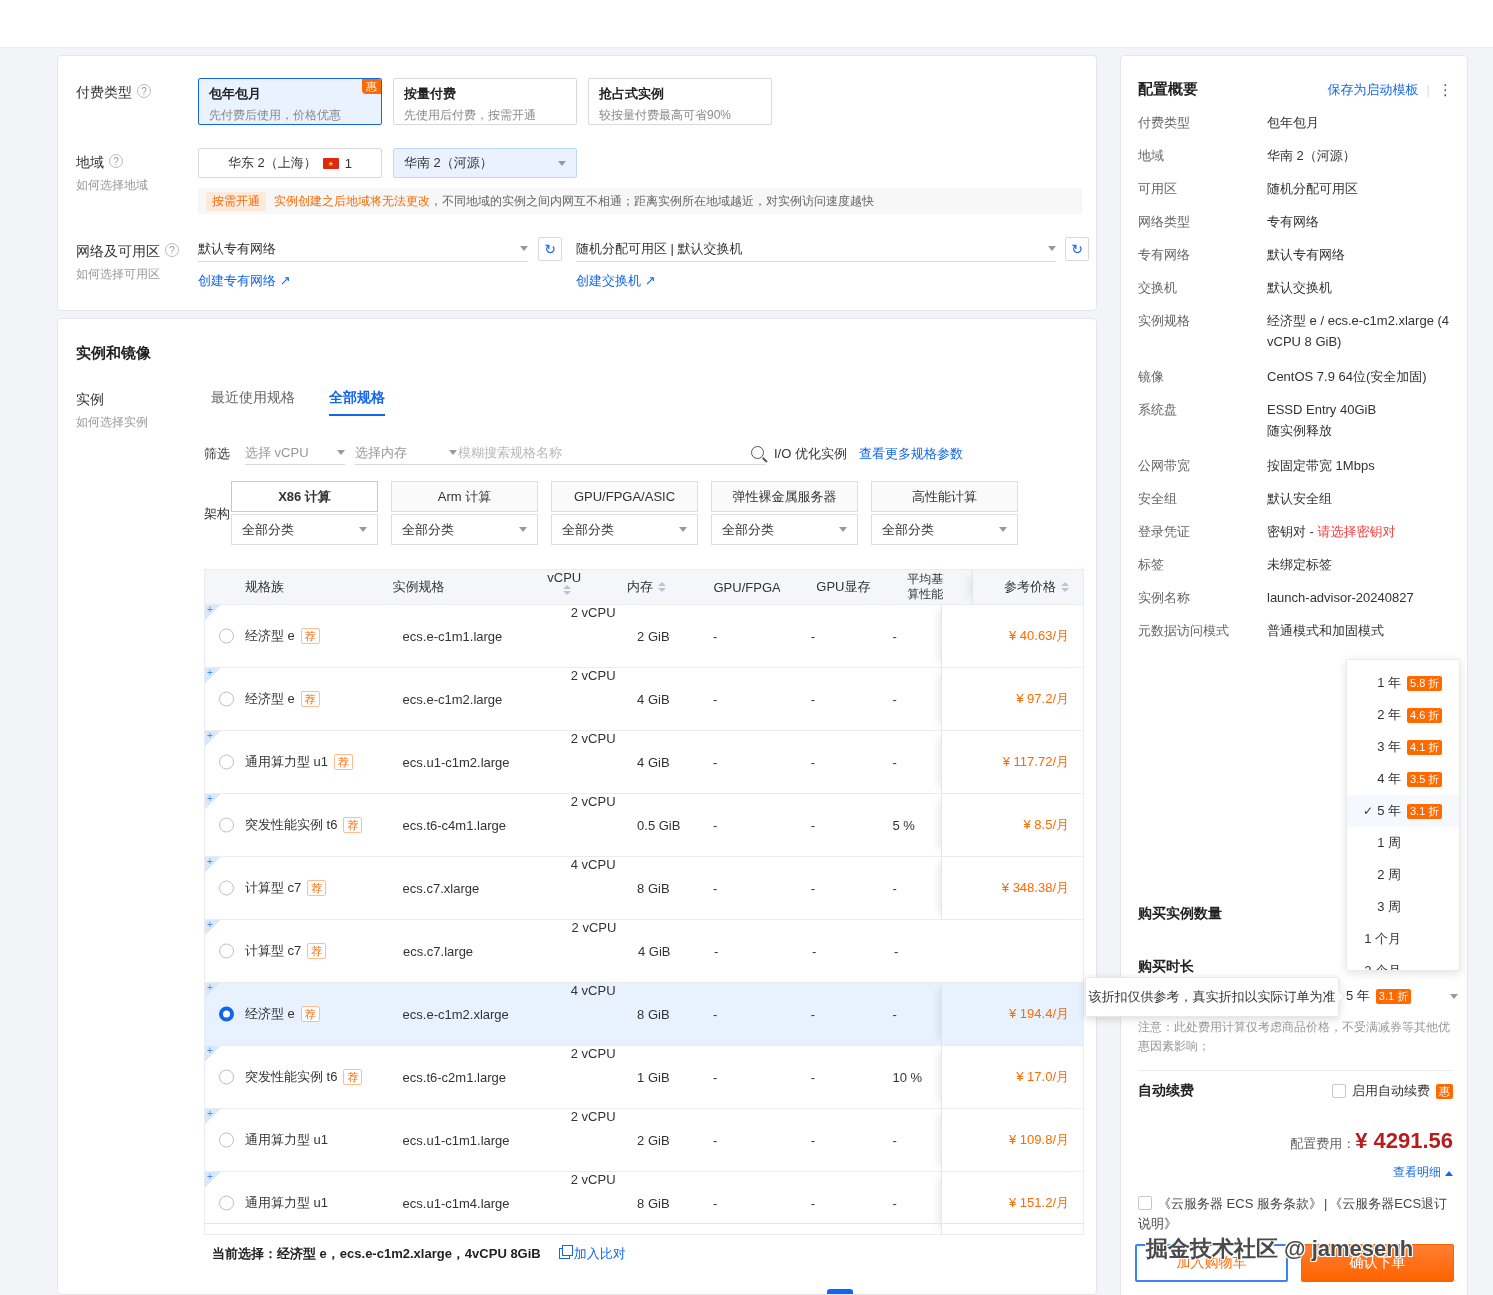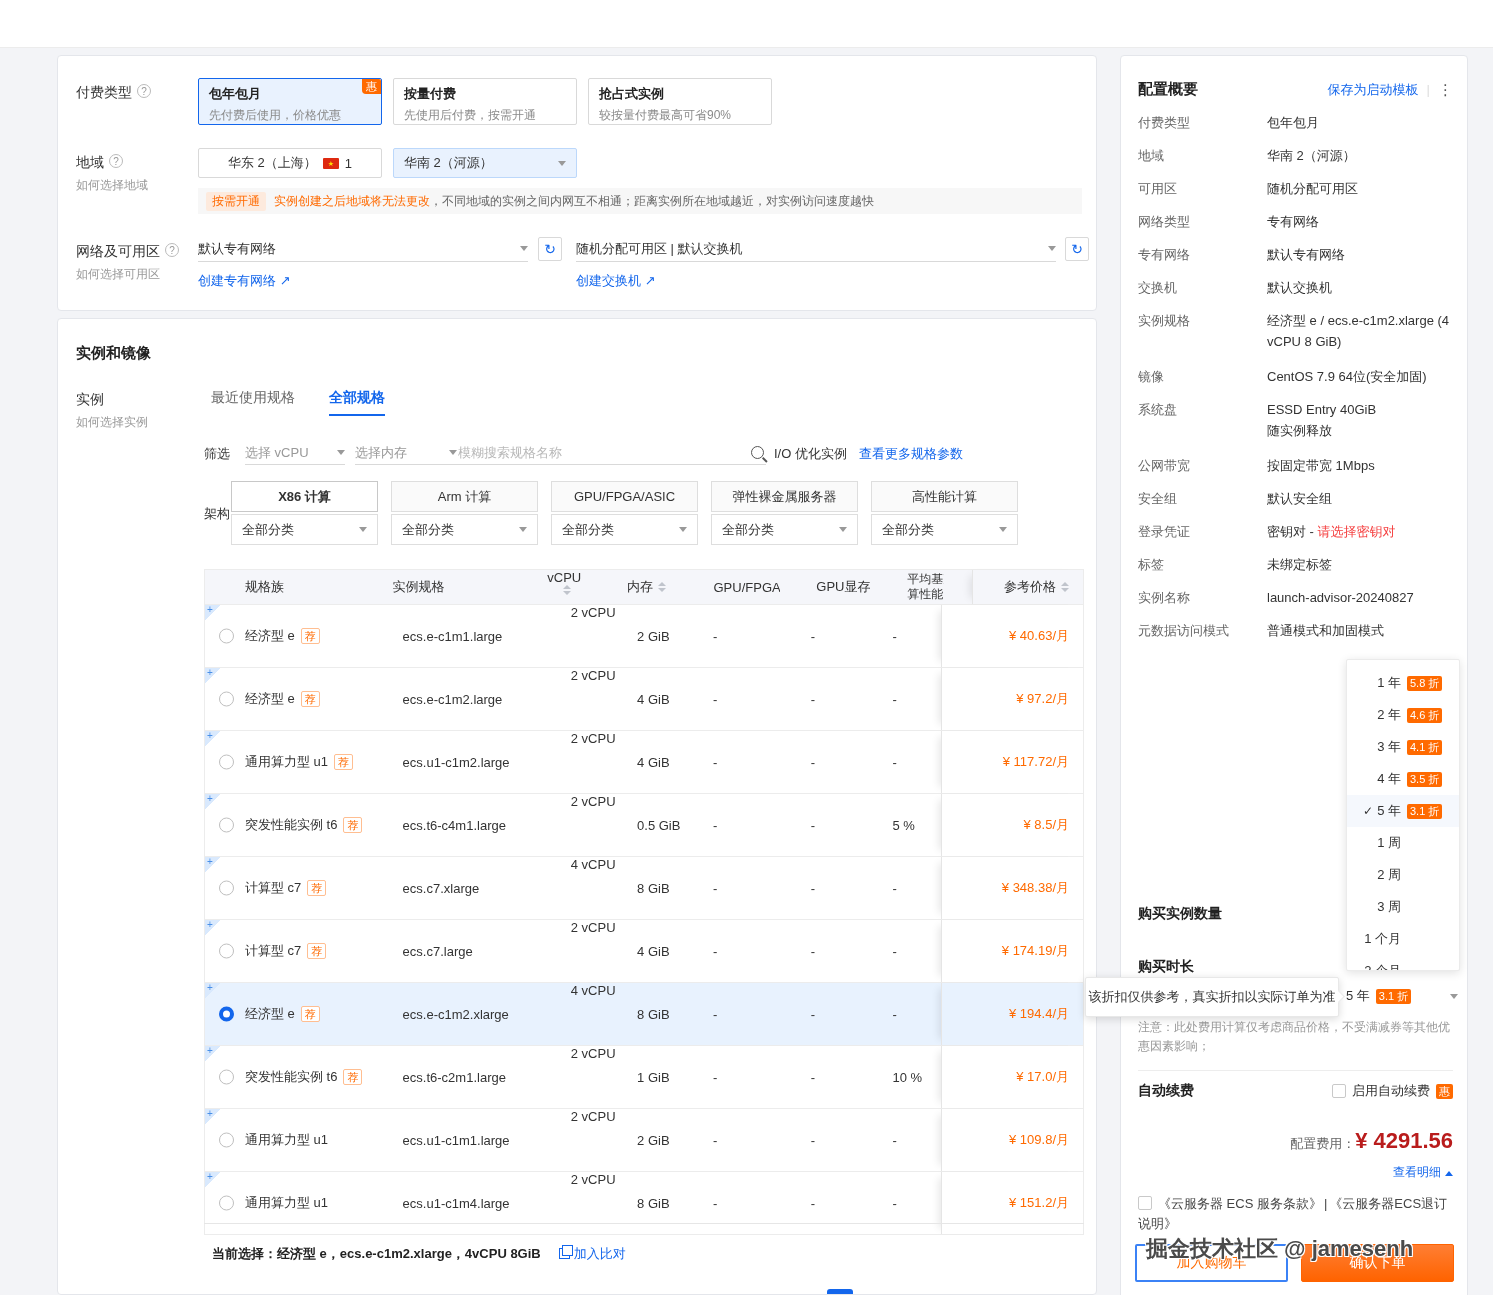--- a/index.html
+++ b/index.html
@@ -371,21 +371,20 @@
           <span class="radio"></span>
           <span>计算型 c7</span>
           <span class="rec-badge">荐</span>
         </div>
       <div class="cell w1">ecs.c7.large</div>
       <div class="cell w2">2 vCPU</div>
       <div class="cell w3">4 GiB</div>
       <div class="cell w4">-</div>
       <div class="cell w5">-</div>
       <div class="cell w6">-</div>
-      <div class="cell w7 price">¥ 174.19/月</div>
     </div>
     <div class="t-row selected">
       <div class="cell w0">
           <span class="corner"></span>
           <span class="radio checked"></span>
           <span>经济型 e</span>
           <span class="rec-badge">荐</span>
         </div>
       <div class="cell w1">ecs.e-c1m2.xlarge</div>
       <div class="cell w2">4 vCPU</div>

